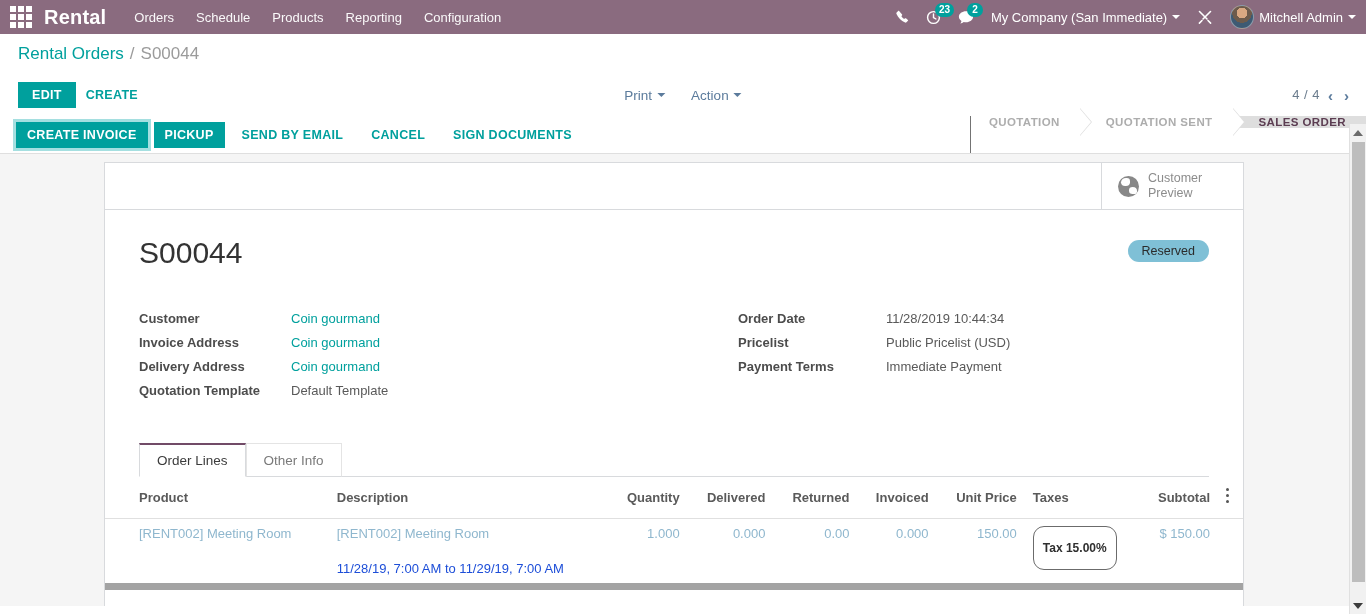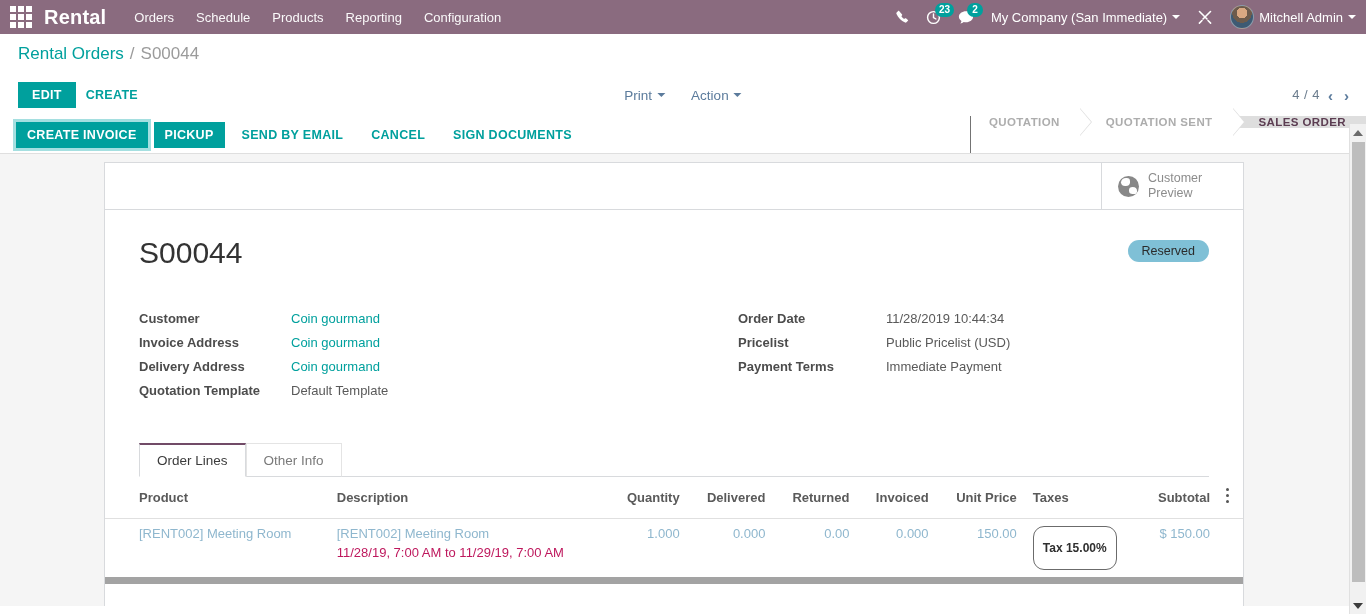--- a/index.html
+++ b/index.html
@@ -441,21 +441,21 @@
   .o-list th.ltx, .o-list td.ltx { text-align: left; }
   .o-list td {
     padding: 7px 8px;
     color: #8fb7ce;
     vertical-align: top;
     border-bottom: 7px solid #a3a3a3;
   }
   .o-list tbody tr { background: #fff; }
   .o-list td.product { padding-left: 34px; white-space: nowrap; }
   .o-list th.product { padding-left: 34px; }
-  .cell-sub { display: block; margin-top: 4px; color: #be185d; }
+  .cell-sub { display: block; margin-top: 20px; color: #1d4ed8; }
   .tax-pill {
     display: inline-block;
     border: 1px solid #6b6b6b;
     border-radius: 11px;
     padding: 14px 9px;
     font-size: 12px;
     color: #2f2f2f;
     font-weight: bold;
     white-space: nowrap;
   }

